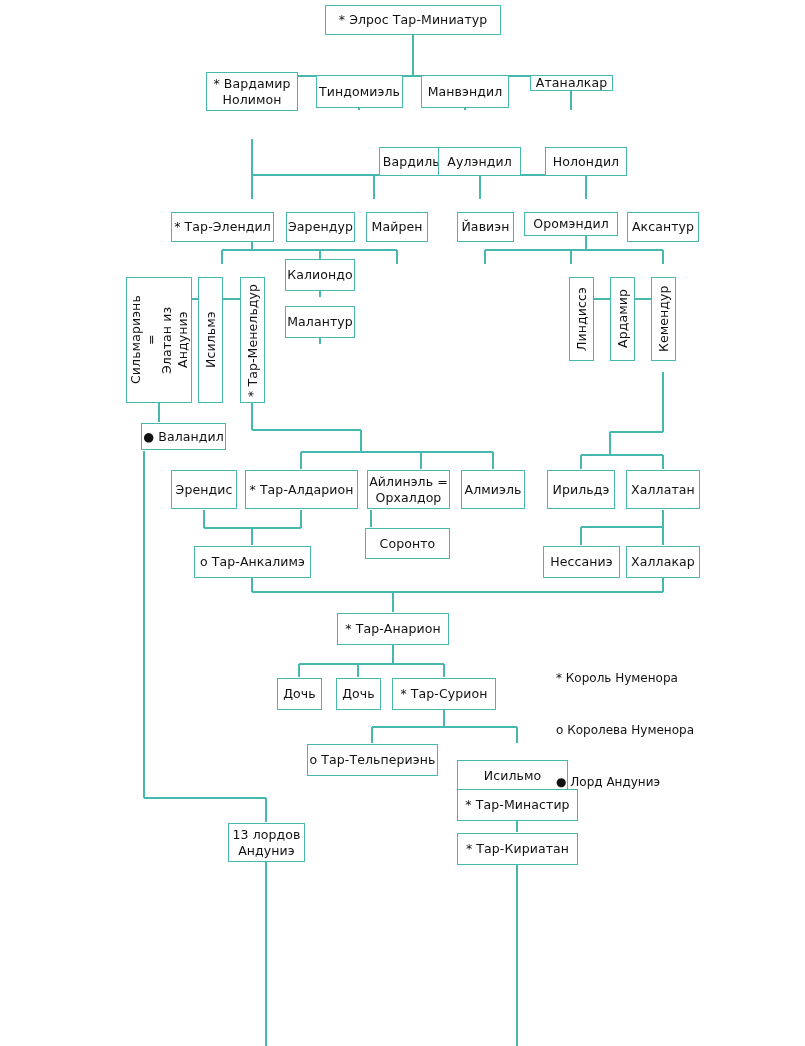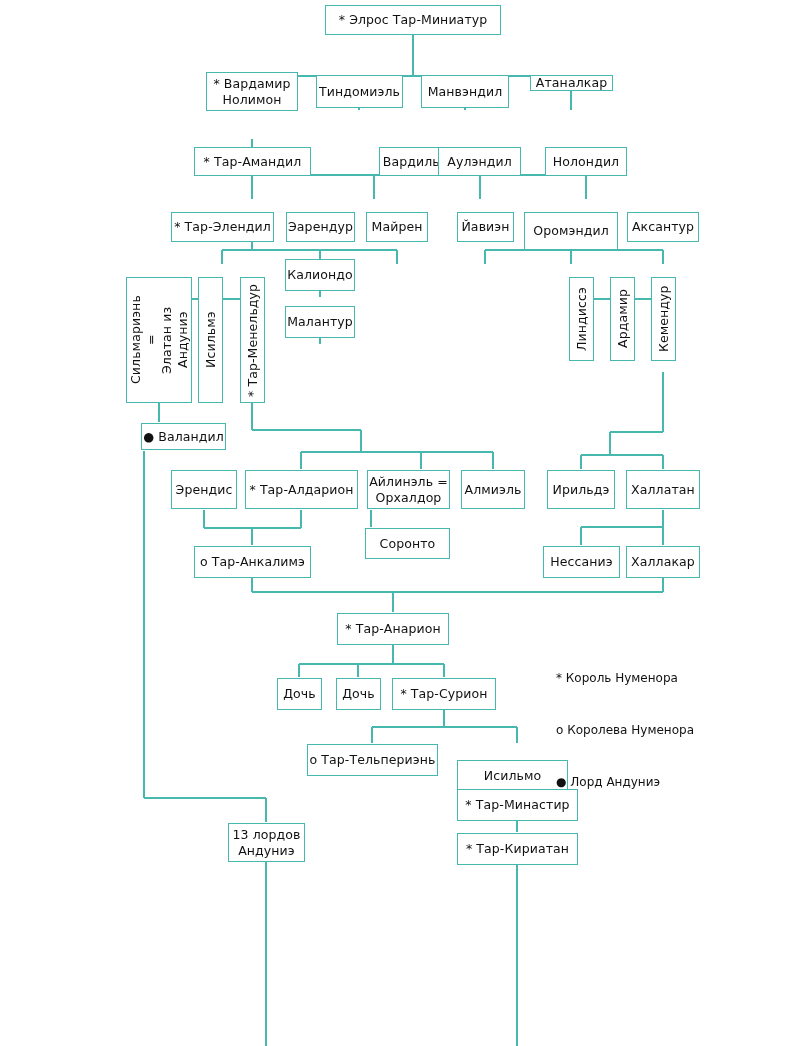--- a/index.html
+++ b/index.html
@@ -165,30 +165,29 @@
   </svg>
 
   <div class="node" style="left:325px; top:5px; width:176px; height:30px;">* Элрос Тар-Миниатур</div>
 
   <div class="node" style="left:206px; top:72px; width:92px; height:39px;">* Вардамир
 Нолимон</div>
   <div class="node" style="left:316px; top:75px; width:87px; height:33px;">Тиндомиэль</div>
   <div class="node" style="left:421px; top:75px; width:88px; height:33px;">Манвэндил</div>
   <div class="node" style="left:530px; top:75px; width:83px; height:16px;">Атаналкар</div>
 
-  <div class="node" style="left:194px; top:147px; width:117px; height:29px;">* Тар-Амандил</div>
   <div class="node" style="left:334px; top:147px; width:81px; height:29px;margin-left:45px;">Вардильмэ</div>
   <div class="node" style="left:438px; top:147px; width:83px; height:29px;">Аулэндил</div>
   <div class="node" style="left:545px; top:147px; width:82px; height:29px;">Нолондил</div>
 
   <div class="node" style="left:171px; top:212px; width:103px; height:30px;">* Тар-Элендил</div>
   <div class="node" style="left:286px; top:212px; width:69px; height:30px;">Эарендур</div>
   <div class="node" style="left:366px; top:212px; width:62px; height:30px;">Майрен</div>
   <div class="node" style="left:457px; top:212px; width:57px; height:30px;">Йавиэн</div>
-  <div class="node" style="left:524px; top:212px; width:94px; height:38px;">Оромэндил</div>
+  <div class="node" style="left:524px; top:212px; width:94px; height:24px;">Оромэндил</div>
   <div class="node" style="left:627px; top:212px; width:72px; height:30px;">Аксантур</div>
 
   <div class="node" style="left:285px; top:259px; width:70px; height:32px;">Калиондо</div>
   <div class="node" style="left:285px; top:306px; width:70px; height:32px;">Малантур</div>
 
   <div class="node vertical" style="left:126px; top:277px; width:66px; height:126px;">Сильмариэнь
 =
 Элатан из Андуниэ</div>
   <div class="node vertical" style="left:198px; top:277px; width:25px; height:126px;">Исильмэ</div>
   <div class="node vertical" style="left:240px; top:277px; width:25px; height:126px;">* Тар-Менельдур</div>

